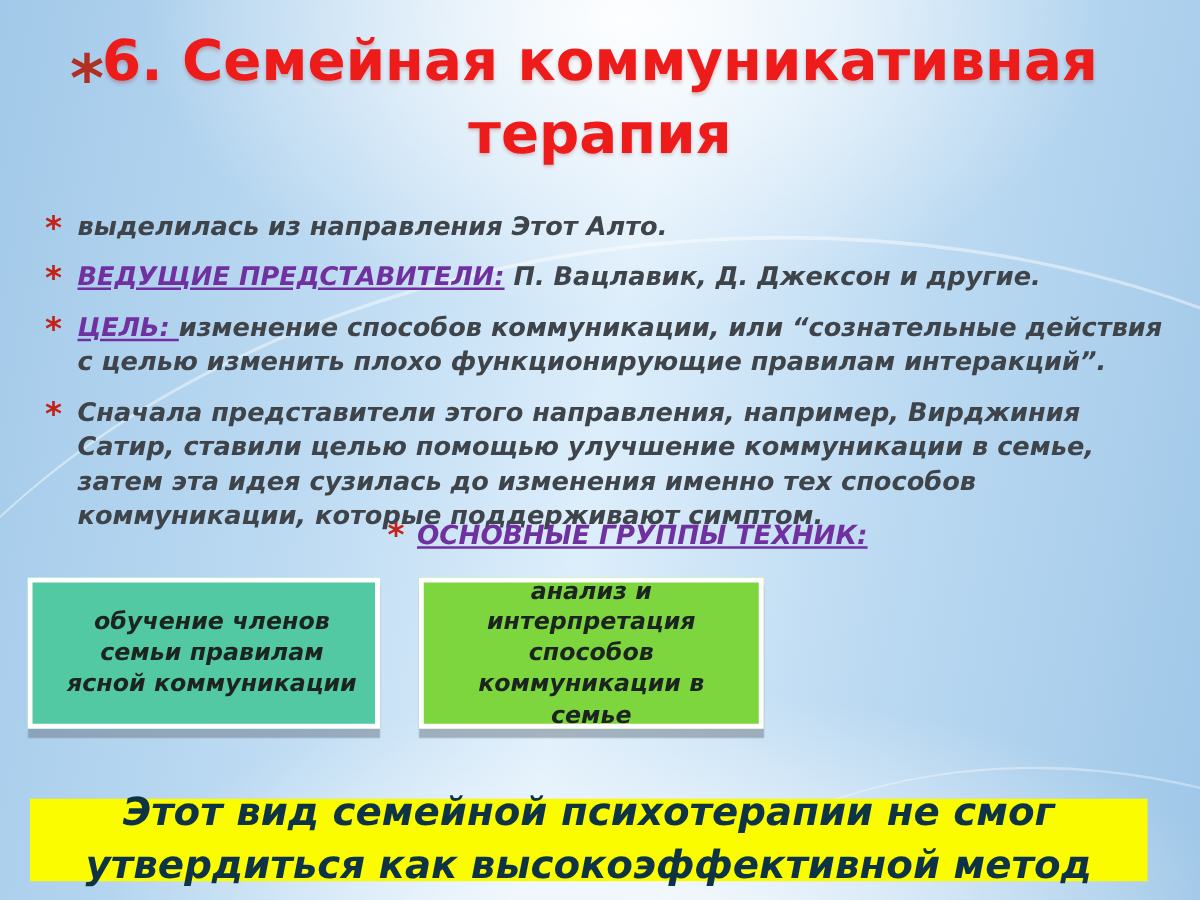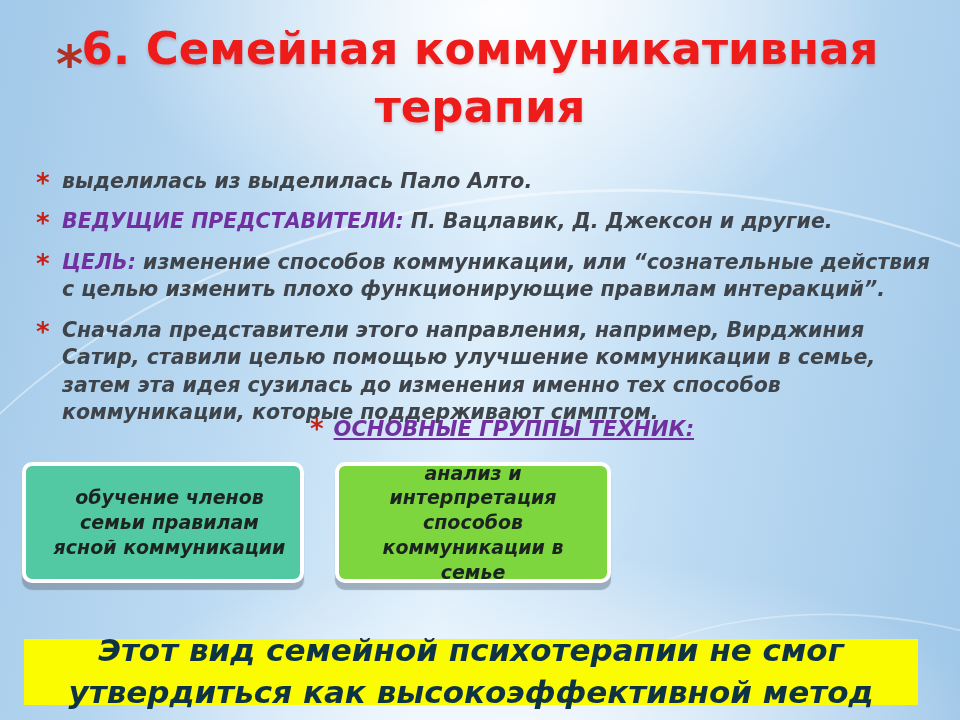--- a/index.html
+++ b/index.html
@@ -49,20 +49,21 @@
   }
   .bullet{position:relative;padding-left:26px;margin:0 0 13px 0;}
   .bullet p{margin:0;}
   .star{
     position:absolute;left:0;top:-2px;
     font-size:26px;font-weight:bold;font-style:normal;
     color:var(--bullet_marker_red,#c42318);
   }
   .lead{
     color:var(--accent_purple,#7030a0);
+    text-decoration:underline;
   }
 
   
   .tech-heading{
     position:absolute;top:414px;left:0;right:0;text-align:center;
     font-style:italic;font-weight:bold;font-size:21px;padding-left:44px;
   }
   .tech-heading .star{position:static;margin-right:10px;vertical-align:-2px;}
   .tech-heading .label{
     color:var(--accent_purple,#7030a0);
@@ -70,21 +71,21 @@
   }
 
   
   .boxes{
     position:absolute;top:462px;left:22px;right:18px;height:121px;
     display:flex;gap:31px;
     color:var(--box_text,#1c2420);
   }
   .tech-box{
     box-sizing:border-box;height:121px;
-    border:4px solid #ffffff;border-radius:10px;
+    border:4px solid #ffffff;border-radius:0;
     box-shadow:0 7px 1px rgba(105,118,133,0.5);
     display:flex;align-items:center;justify-content:center;
     text-align:center;
     font-style:italic;font-weight:bold;font-size:19px;line-height:1.3;
     padding:4px 12px;
   }
   .tech-box p{margin:0;}
   .box-1{flex:0 0 282px;background:var(--box_teal,#52c9a2);padding-left:25px;}
   .box-2{flex:0 0 276px;background:var(--box_green,#7ed63f);}
   .box-3{flex:0 0 276px;background:var(--box_orange,#f57b1e);}
@@ -107,21 +108,21 @@
   <div class="bg-arc arc2"></div>
 
   <header class="title-row">
     <span class="title-star">*</span>
     <h1 class="title">6. Семейная коммуникативная терапия</h1>
   </header>
 
   <main class="bullets">
     <div class="bullet">
       <span class="star">*</span>
-      <p><span class="lead"></span><span>выделилась из выделилась Пало Алто.</span></p>
+      <p><span class="lead"></span><span>выделилась из направления Этот Алто.</span></p>
     </div>
     <div class="bullet">
       <span class="star">*</span>
       <p><span class="lead">ВЕДУЩИЕ ПРЕДСТАВИТЕЛИ:</span><span> П. Вацлавик, Д. Джексон и другие.</span></p>
     </div>
     <div class="bullet">
       <span class="star">*</span>
       <p><span class="lead">ЦЕЛЬ: </span><span>изменение способов коммуникации, или “сознательные действия с целью изменить плохо функционирующие правилам интеракций”.</span></p>
     </div>
     <div class="bullet">

